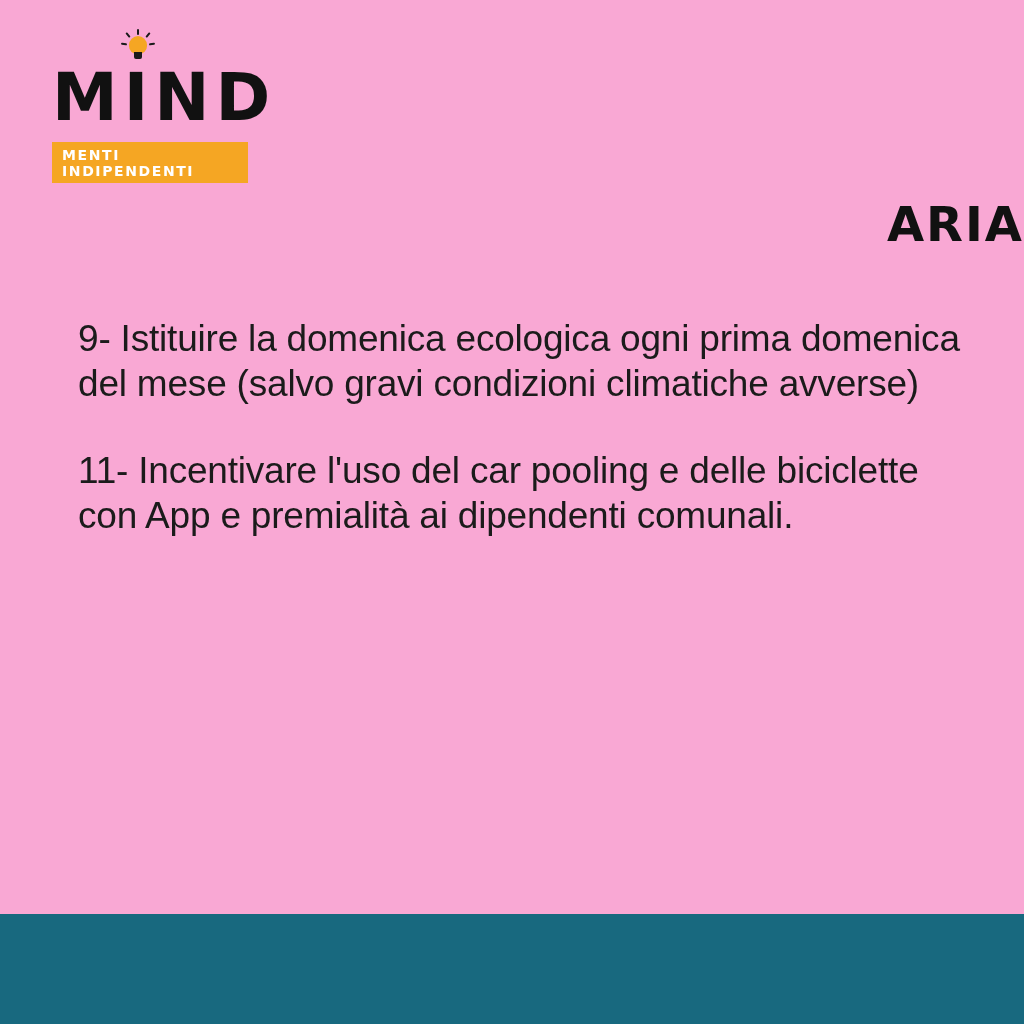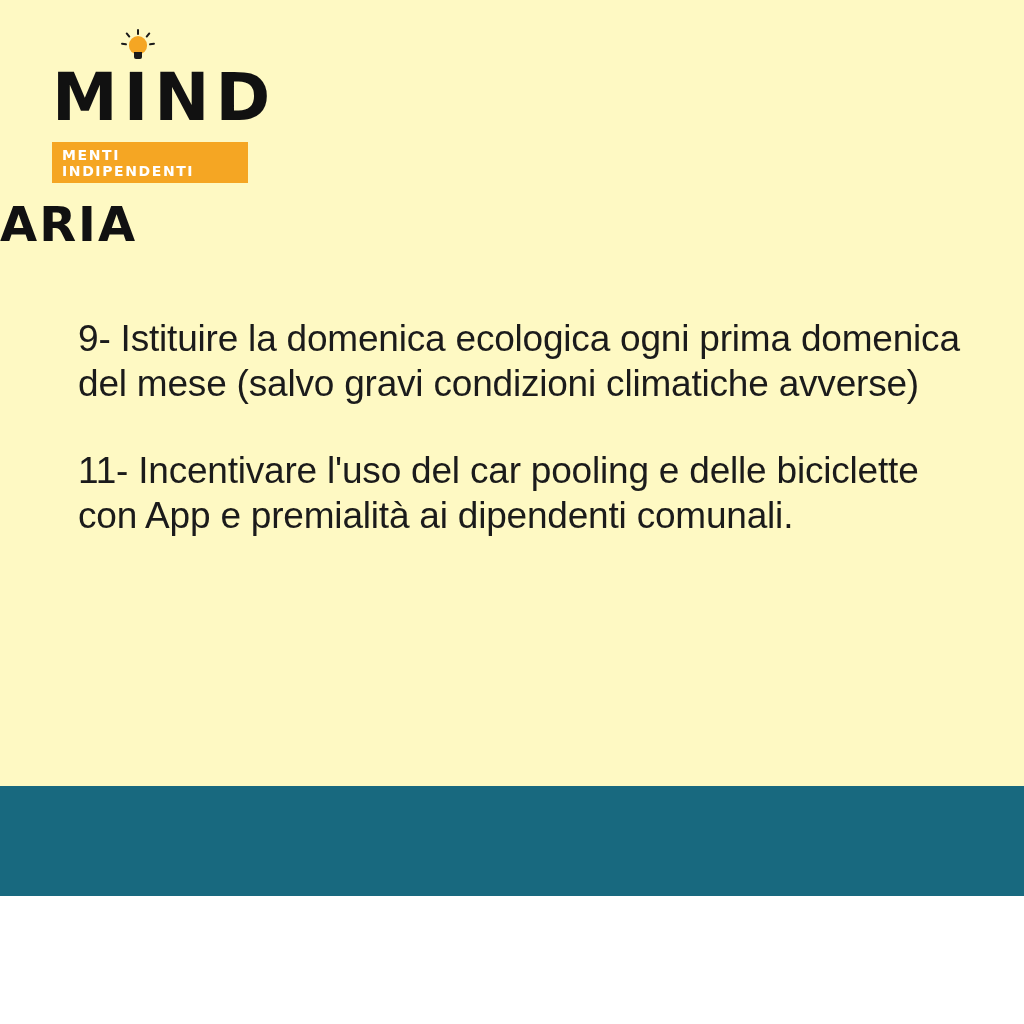--- a/index.html
+++ b/index.html
@@ -9,22 +9,22 @@
   body {
     width: 1024px;
     height: 1024px;
     font-family: "Liberation Sans", sans-serif;
     background: #ffffff;
     overflow: hidden;
   }
   .slide {
     position: relative;
     width: 1024px;
-    height: 896px;
-    background: #fef9c3;
+    height: 1024px;
+    background: #f9a8d4;
     box-sizing: border-box;
   }
   .logo-block {
     position: absolute;
     left: 52px;
     top: 28px;
     width: 300px;
   }
   .logo-bulb {
     position: relative;
@@ -93,21 +93,21 @@
     width: 196px;
     text-align: left;
     box-sizing: border-box;
   }
 
   .title {
     position: absolute;
     top: 196px;
     left: 0;
     width: 1024px;
-    text-align: left;
+    text-align: right;
     font-family: "DejaVu Sans", sans-serif;
     font-weight: bold;
     font-size: 48px;
     letter-spacing: 2px;
     color: #111111;
   }
 
   .body-list {
     position: absolute;
     left: 78px;

